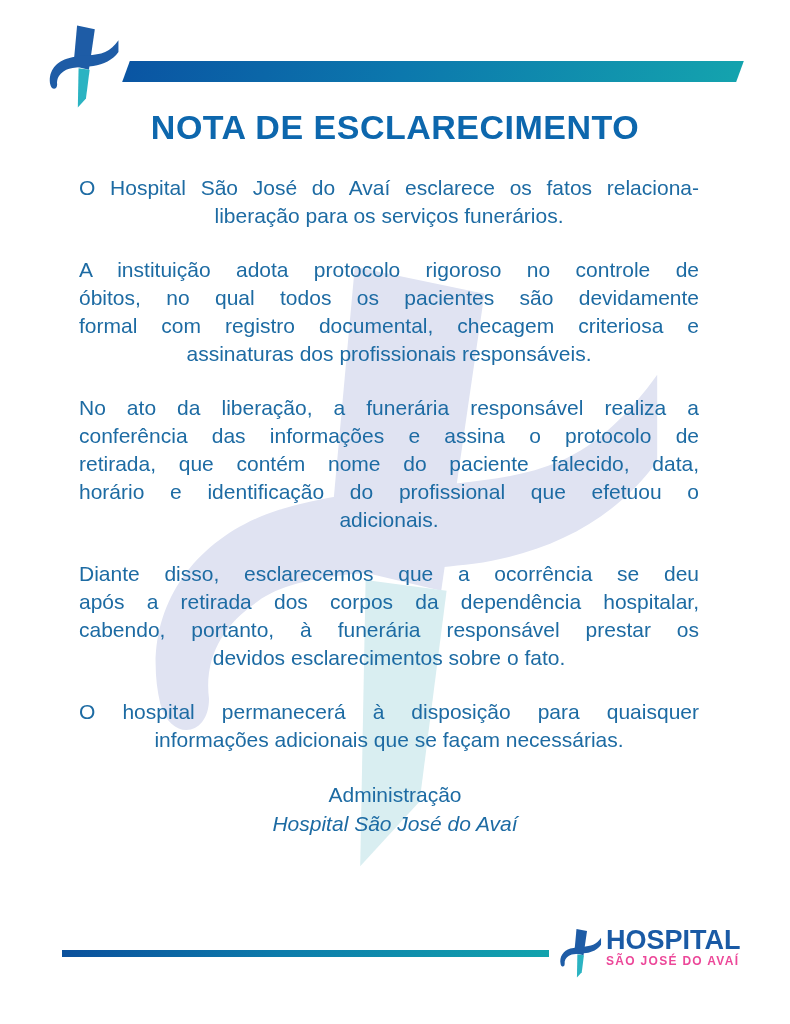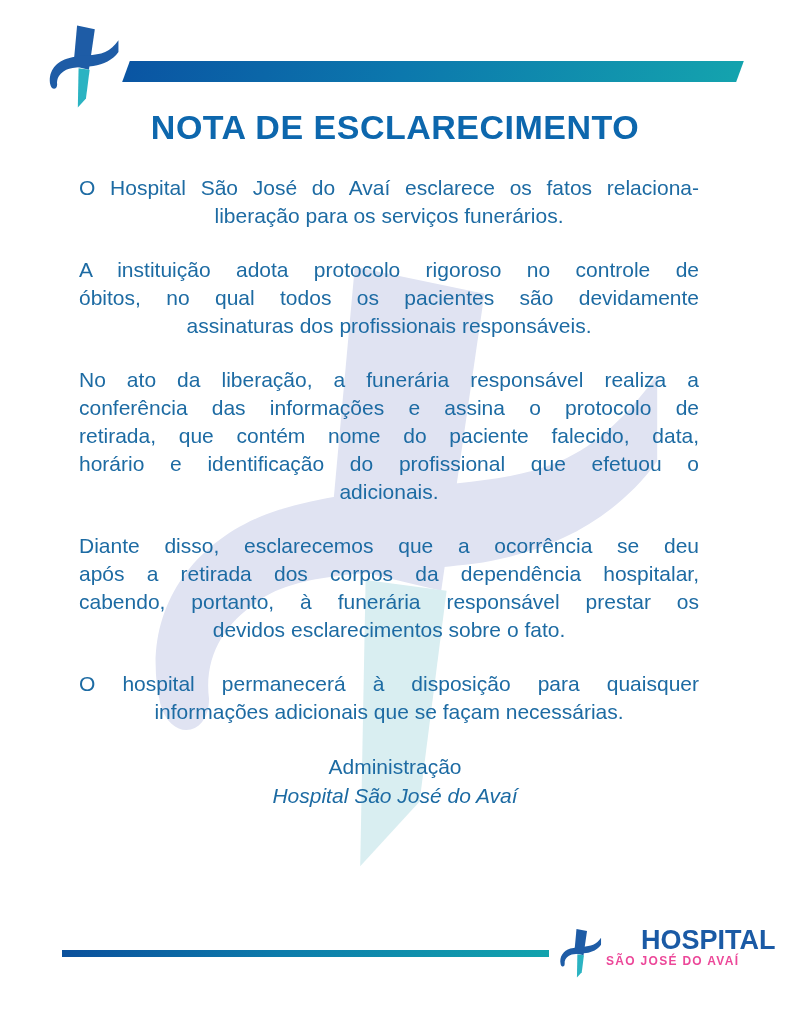--- a/index.html
+++ b/index.html
@@ -64,21 +64,21 @@
   }
   .footer-logo{
     position:absolute;left:558px;top:926px;height:60px;
     display:flex;align-items:flex-start;
     z-index:3;
   }
   .footer-logo .mark{width:44px;height:57px;margin-top:2px;
     --logo-blue:#1e5ca6;--logo-teal:#2bb3c2;}
   .footer-wordmark{margin-left:4px;}
   .footer-wordmark .hosp{
-    font-size:27px;font-weight:700;color:#1a5aa5;letter-spacing:0;line-height:28px;margin-left:35px;
+    font-size:27px;font-weight:700;color:#1a5aa5;letter-spacing:0;line-height:28px;
   }
   .footer-wordmark .sub{
     font-size:12px;font-weight:700;color:#ec4899;letter-spacing:1.3px;line-height:14px;
   }
 </style>
 </head>
 <body>
 
 <div class="page">
 
@@ -116,20 +116,21 @@
   <main class="content">
 
     <div class="para">
       <div class="ln j">O Hospital São José do Avaí esclarece os fatos relaciona-</div>
       <div class="ln c">liberação para os serviços funerários.</div>
     </div>
 
     <div class="para">
       <div class="ln j">A instituição adota protocolo rigoroso no controle de</div>
       <div class="ln j">óbitos, no qual todos os pacientes são devidamente</div>
+      <div class="ln j">formal com registro documental, checagem criteriosa e</div>
       <div class="ln c">assinaturas dos profissionais responsáveis.</div>
     </div>
 
     <div class="para">
       <div class="ln j">No ato da liberação, a funerária responsável realiza a</div>
       <div class="ln j">conferência das informações e assina o protocolo de</div>
       <div class="ln j">retirada, que contém nome do paciente falecido, data,</div>
       <div class="ln j">horário e identificação do profissional que efetuou o</div>
       <div class="ln c">adicionais.</div>
     </div>

